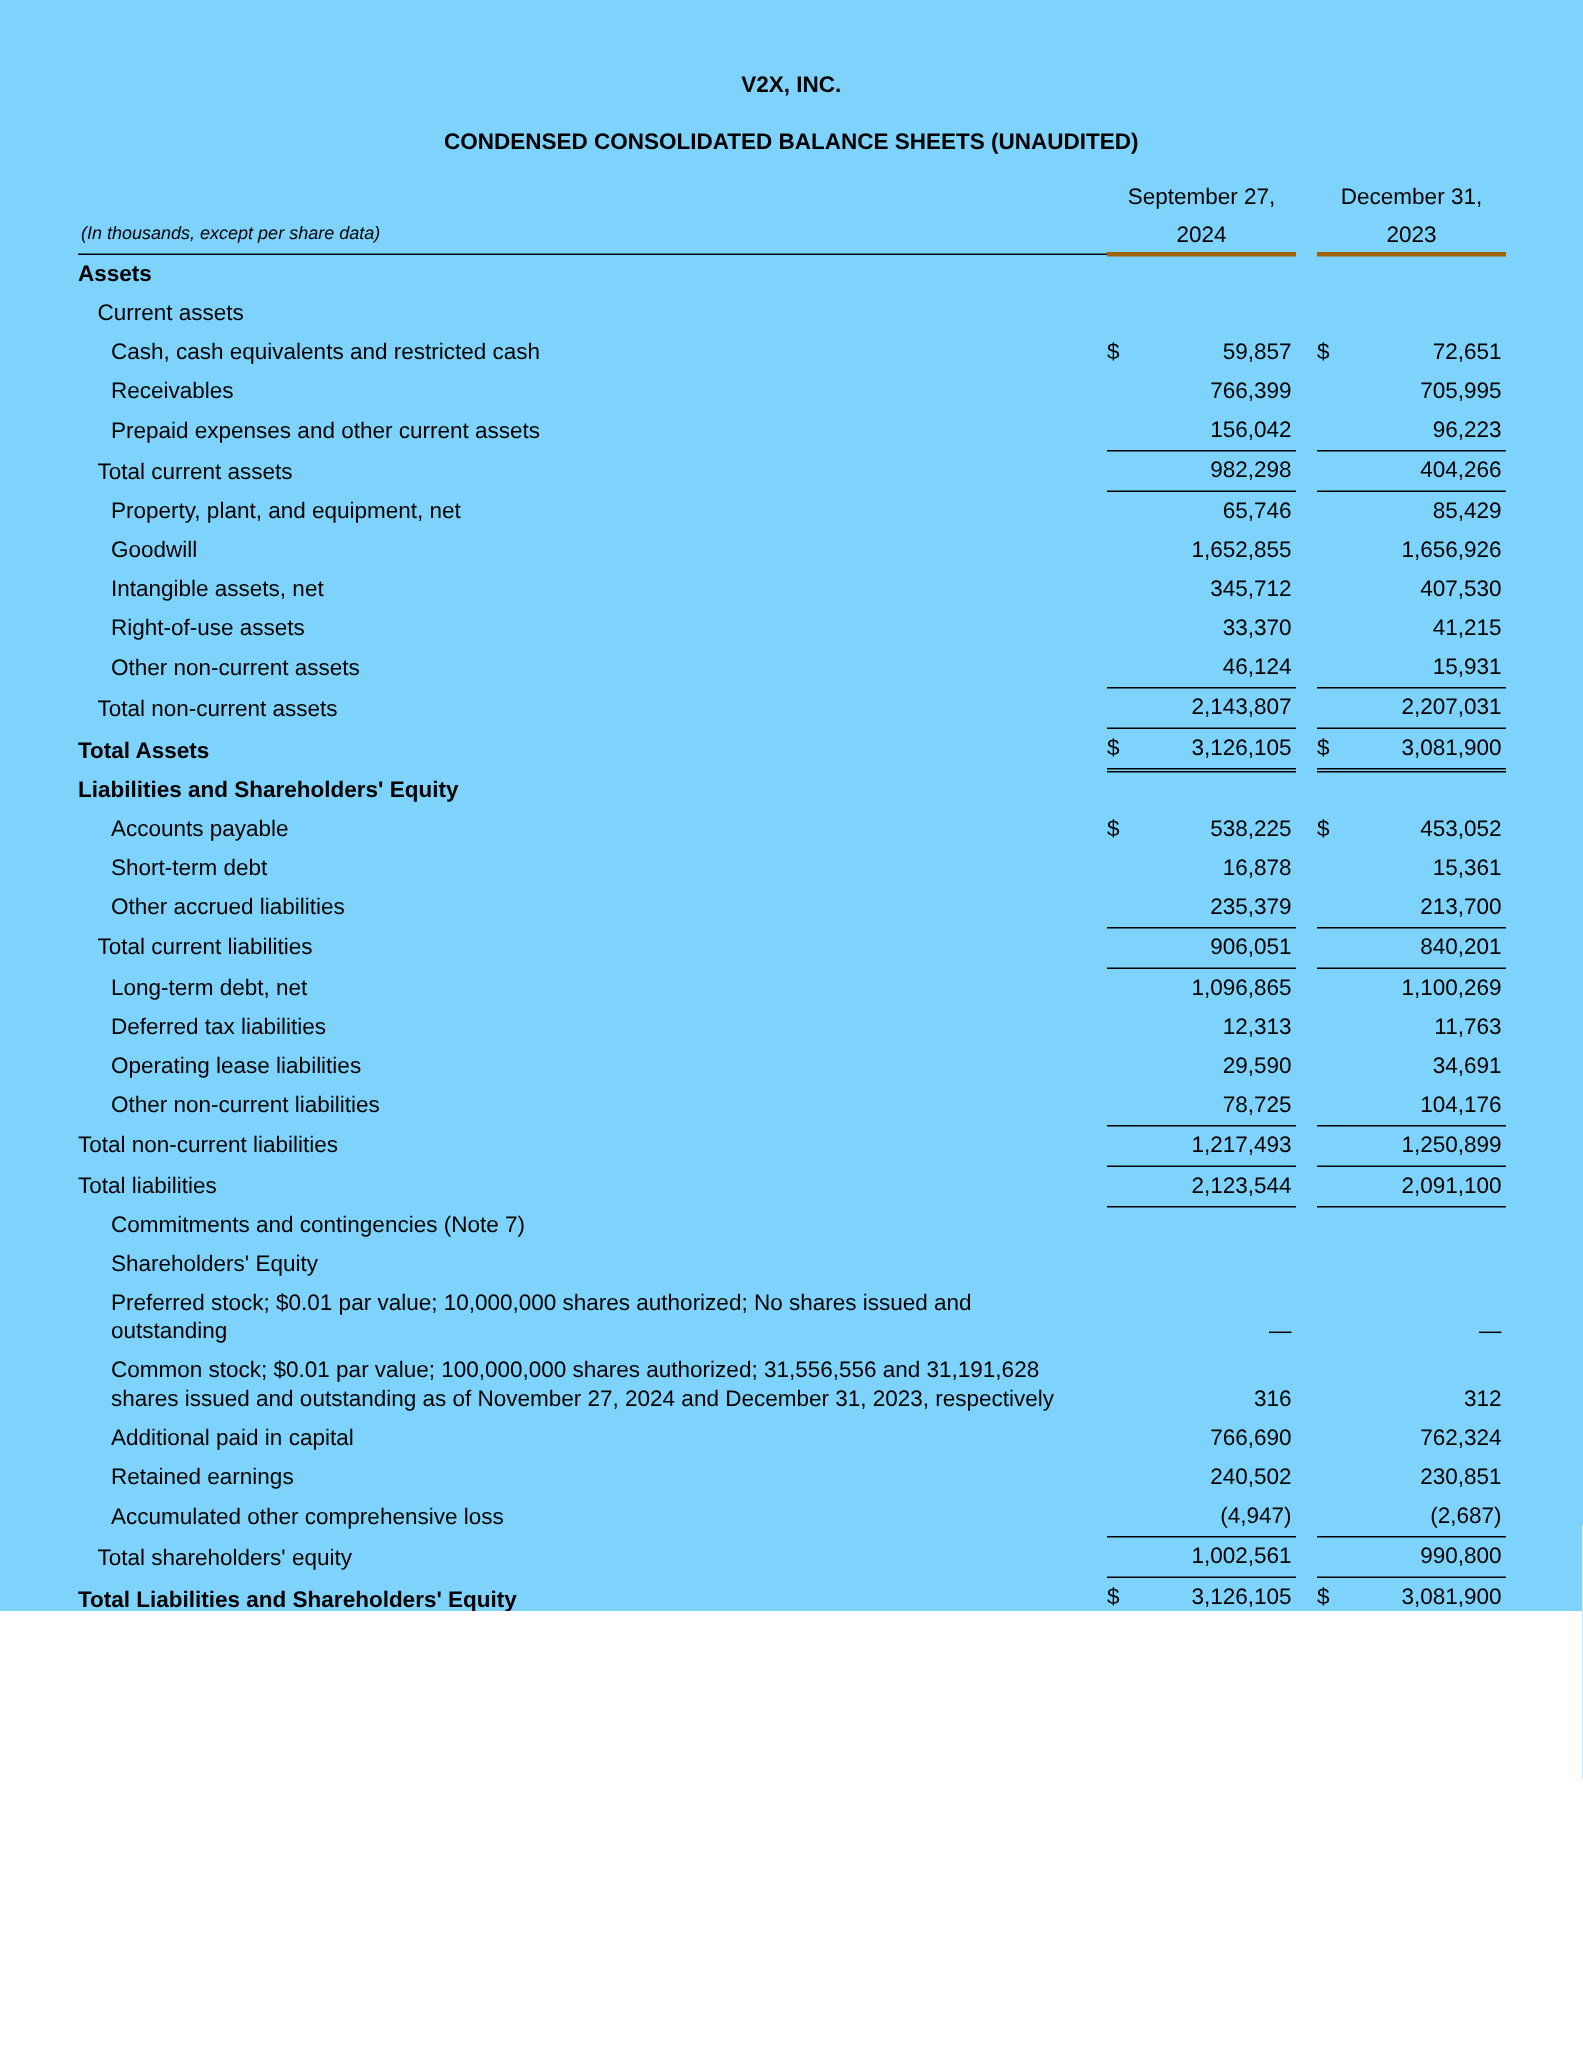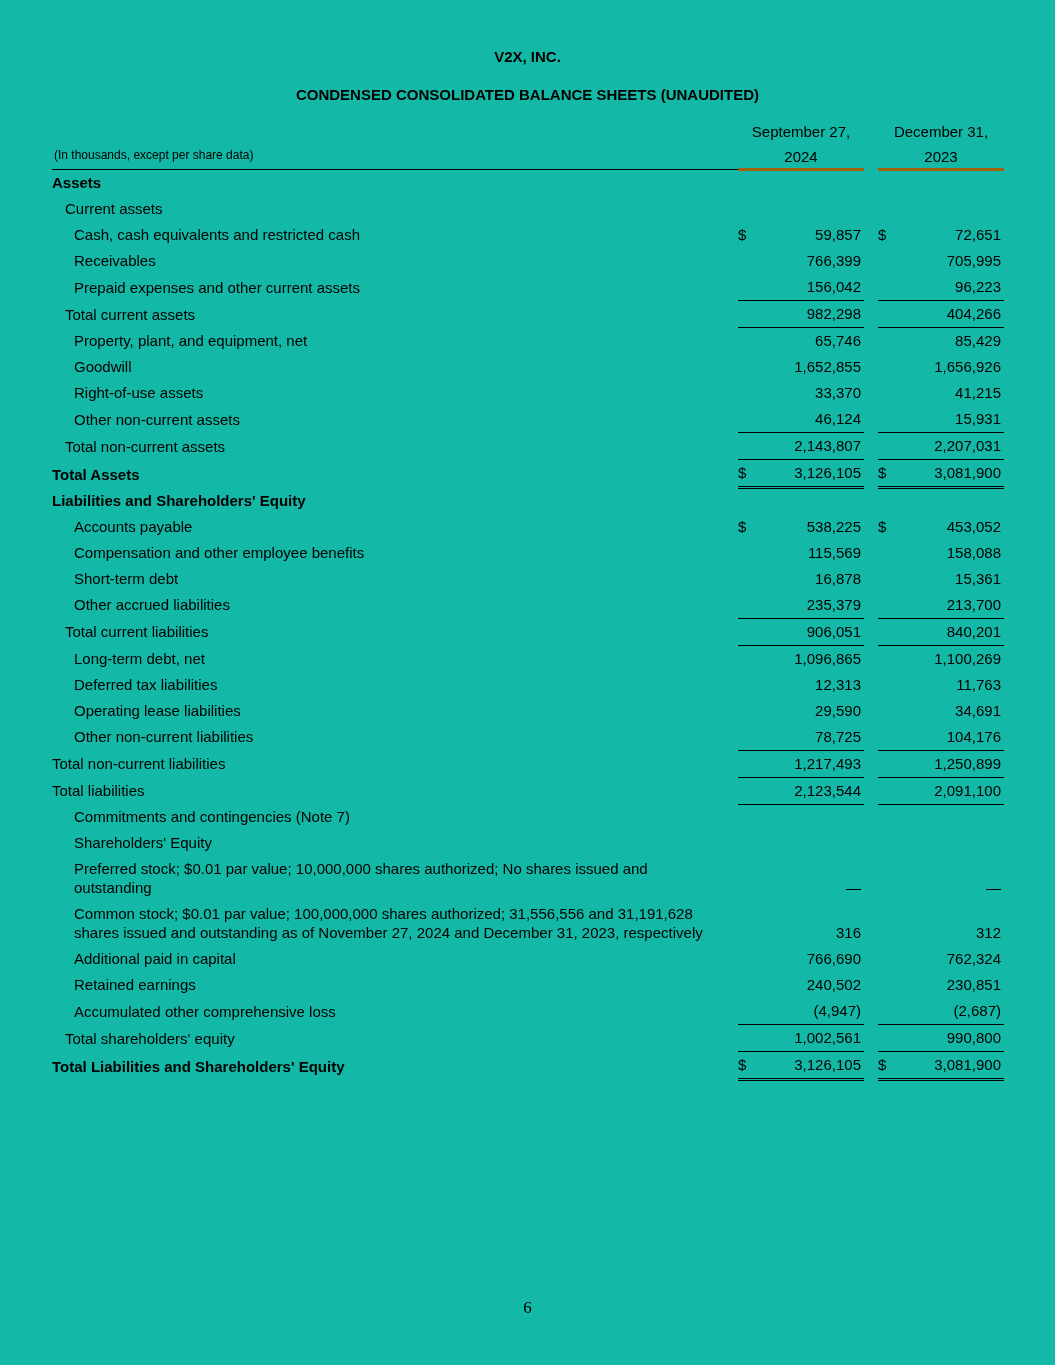--- a/index.html
+++ b/index.html
@@ -1,17 +1,17 @@
 <!DOCTYPE html>
 <html><head>
 <meta charset="utf-8">
 <style>
   html,body{margin:0;padding:0;background:#fff;}
   .page{
-    width:1055px;height:1365px;position:relative;background:#14b8a6;
+    width:1055px;height:1074px;position:relative;background:#7dd3fc;
     font-family:"Liberation Sans", sans-serif;color:#000;overflow:hidden;
   }
   .doc-company{
     padding-top:48px;text-align:center;font-weight:bold;font-size:15px;
   }
   .doc-title{
     margin-top:21px;text-align:center;font-weight:bold;font-size:15px;
   }
   table.bs{
     border-collapse:collapse;table-layout:fixed;width:952px;
@@ -26,21 +26,21 @@
   td.num{text-align:right;white-space:nowrap;padding-right:3px;}
   td.d{text-align:left;white-space:nowrap;}
   tr.bold td.label{font-weight:bold;}
   tr.ind1 td.label{padding-left:13px;}
   tr.ind2 td.label{padding-left:22px;}
   tr.rule-single td.line{border-bottom:1px solid #000;}
   tr.rule-double td.line{border-bottom:3px double #000;}
   .colhead{text-align:center;white-space:nowrap;padding-bottom:2px;}
   .hline{border-bottom:3px solid #a16207;}
   .note-cell{
-    font-size:12px;vertical-align:bottom;
+    font-style:italic;font-size:12px;vertical-align:bottom;
     border-bottom:1px solid #000;padding-left:2px;margin-top:23px;
   }
   .page-number{
     position:absolute;top:1298px;left:0;width:100%;text-align:center;
     font-family:"Liberation Serif", serif;font-size:17px;
   }
 </style>
 </head>
 <body>
 
@@ -131,20 +131,28 @@
   </tr>
         <tr class="ind2">
     <td class="label">Goodwill</td>
     <td class="d line"></td>
     <td class="num line">1,652,855</td>
     <td></td>
     <td class="d line"></td>
     <td class="num line">1,656,926</td>
   </tr>
         <tr class="ind2">
+    <td class="label">Intangible assets, net</td>
+    <td class="d line"></td>
+    <td class="num line">345,712</td>
+    <td></td>
+    <td class="d line"></td>
+    <td class="num line">407,530</td>
+  </tr>
+        <tr class="ind2">
     <td class="label">Right-of-use assets</td>
     <td class="d line"></td>
     <td class="num line">33,370</td>
     <td></td>
     <td class="d line"></td>
     <td class="num line">41,215</td>
   </tr>
         <tr class="ind2 rule-single">
     <td class="label">Other non-current assets</td>
     <td class="d line"></td>
@@ -179,28 +187,20 @@
   </tr>
         <tr class="ind2">
     <td class="label">Accounts payable</td>
     <td class="d line">$</td>
     <td class="num line">538,225</td>
     <td></td>
     <td class="d line">$</td>
     <td class="num line">453,052</td>
   </tr>
         <tr class="ind2">
-    <td class="label">Compensation and other employee benefits</td>
-    <td class="d line"></td>
-    <td class="num line">115,569</td>
-    <td></td>
-    <td class="d line"></td>
-    <td class="num line">158,088</td>
-  </tr>
-        <tr class="ind2">
     <td class="label">Short-term debt</td>
     <td class="d line"></td>
     <td class="num line">16,878</td>
     <td></td>
     <td class="d line"></td>
     <td class="num line">15,361</td>
   </tr>
         <tr class="ind2 rule-single">
     <td class="label">Other accrued liabilities</td>
     <td class="d line"></td>

